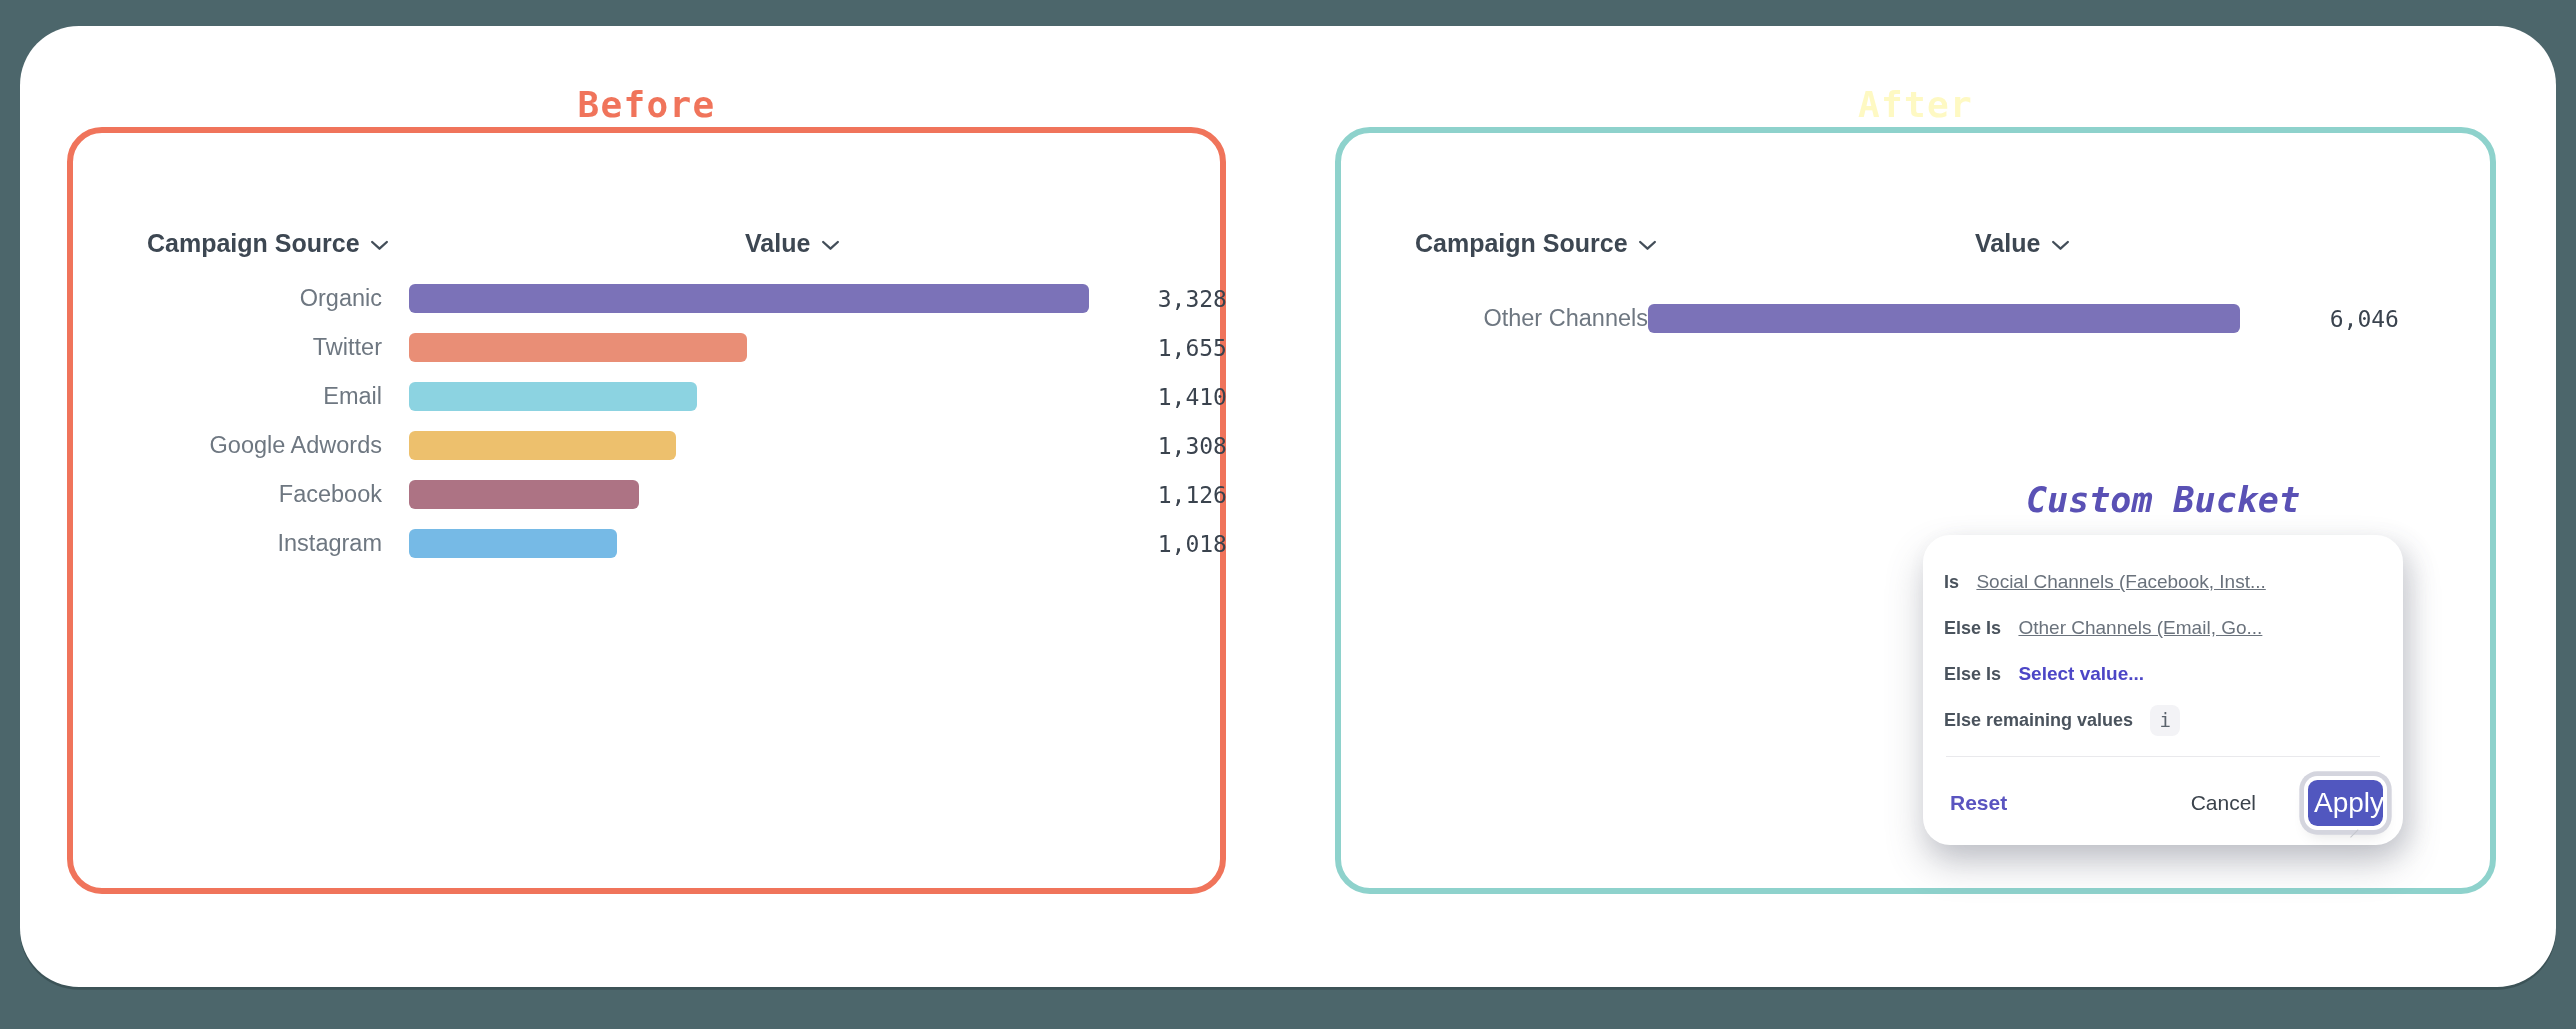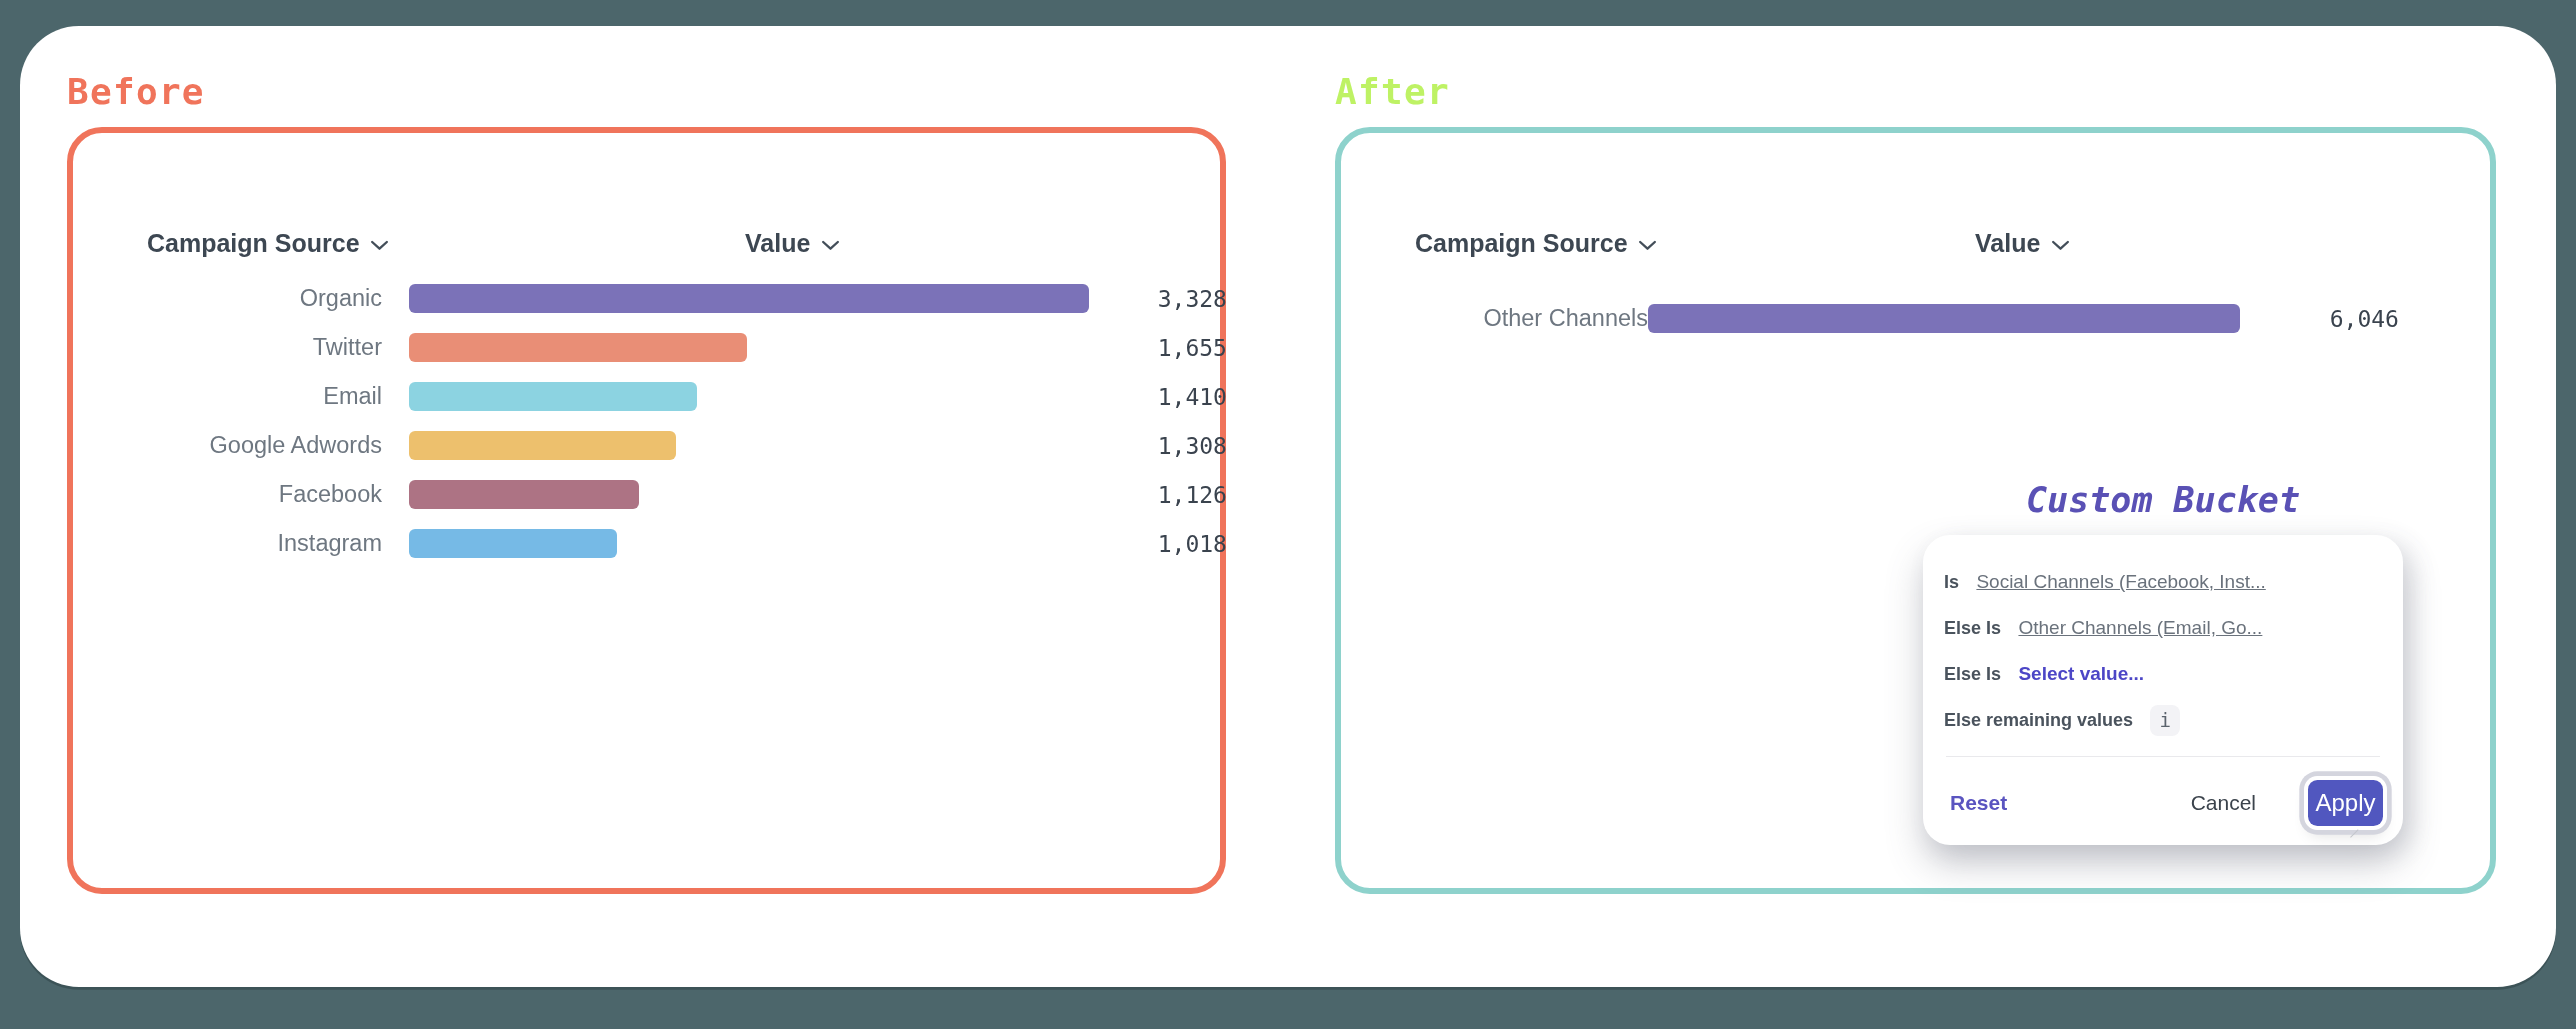--- a/index.html
+++ b/index.html
@@ -5,24 +5,24 @@
   html,body{margin:0;padding:0;background:#4c666b;}
   #canvas{position:relative;width:2576px;height:1029px;background:#4c666b;overflow:hidden;
           font-family:"Liberation Sans",sans-serif;}
   .mono{font-family:"DejaVu Sans Mono",monospace;}
 
   
   .card{position:absolute;left:20px;top:25.5px;width:2536px;height:961px;background:#ffffff;
         border-radius:59px;box-shadow:0 2.7px 0 rgba(32,49,53,.35);}
 
   
-  .panel-title{position:absolute;top:70px;height:43px;line-height:43px;text-align:left;
+  .panel-title{position:absolute;top:83px;height:43px;line-height:43px;text-align:center;
                font-weight:bold;font-size:36px;letter-spacing:1.3px;}
   #title-before{left:67px;width:1159px;color:#f0745b;}
-  #title-after{left:1335px;width:1161px;color:#bef264;}
+  #title-after{left:1335px;width:1161px;color:#fef9c3;}
 
   
   .panel{position:absolute;top:127px;height:767px;border-radius:35px;background:#ffffff;box-sizing:border-box;}
   #panel-before{left:67px;width:1159px;border:6px solid #f0745b;}
   #panel-after{left:1335px;width:1161px;border:6px solid #8ed2cc;}
 
   
   .col-header{position:absolute;top:95px;height:31px;display:flex;align-items:center;gap:10.7px;
               font-size:25px;font-weight:bold;color:#3d4752;cursor:pointer;}
   .chev{display:inline-block;}
@@ -55,21 +55,21 @@
   .dlg-label{font-weight:bold;font-size:18px;color:#4a535d;white-space:nowrap;}
   .dlg-value{font-size:19px;color:#6a727c;white-space:nowrap;text-decoration:underline;}
   .dlg-link{font-size:19px;font-weight:bold;color:#4c46c6;cursor:pointer;white-space:nowrap;}
   .info-badge{width:29.5px;height:31px;border-radius:8px;background:#f3f3f6;display:flex;
               align-items:center;justify-content:center;font-size:19px;color:#5b636d;cursor:pointer;}
   .dlg-divider{position:absolute;left:23px;right:23px;top:221px;height:1.3px;background:#e9e9ec;}
   .dlg-footer{position:absolute;left:27px;right:20px;top:241px;height:54px;display:flex;align-items:center;gap:24px;}
   .reset-btn{font-size:21px;font-weight:bold;color:#5a54c0;cursor:pointer;}
   .cancel-btn{margin-left:auto;font-size:21px;color:#3b434c;cursor:pointer;}
   .apply-btn{margin-left:28px;width:75px;height:46px;background:#5157bf;color:#ffffff;
-             font-size:24px;border:none;border-radius:9.4px;cursor:pointer;
+             font-size:28px;border:none;border-radius:9.4px;cursor:pointer;
              box-shadow:0 0 0 4px #ffffff,0 0 0 8.7px #d4d5de,0 9.4px 14.8px rgba(0,0,0,.12);
              font-family:"Liberation Sans",sans-serif;}
   .resize-mark{position:absolute;right:43px;bottom:10.7px;width:10.7px;height:1.3px;background:#c3c6cc;
                transform:rotate(-45deg);}
 </style>
 </head>
 <body>
 
 <div id="canvas">
   <div class="card"></div>

